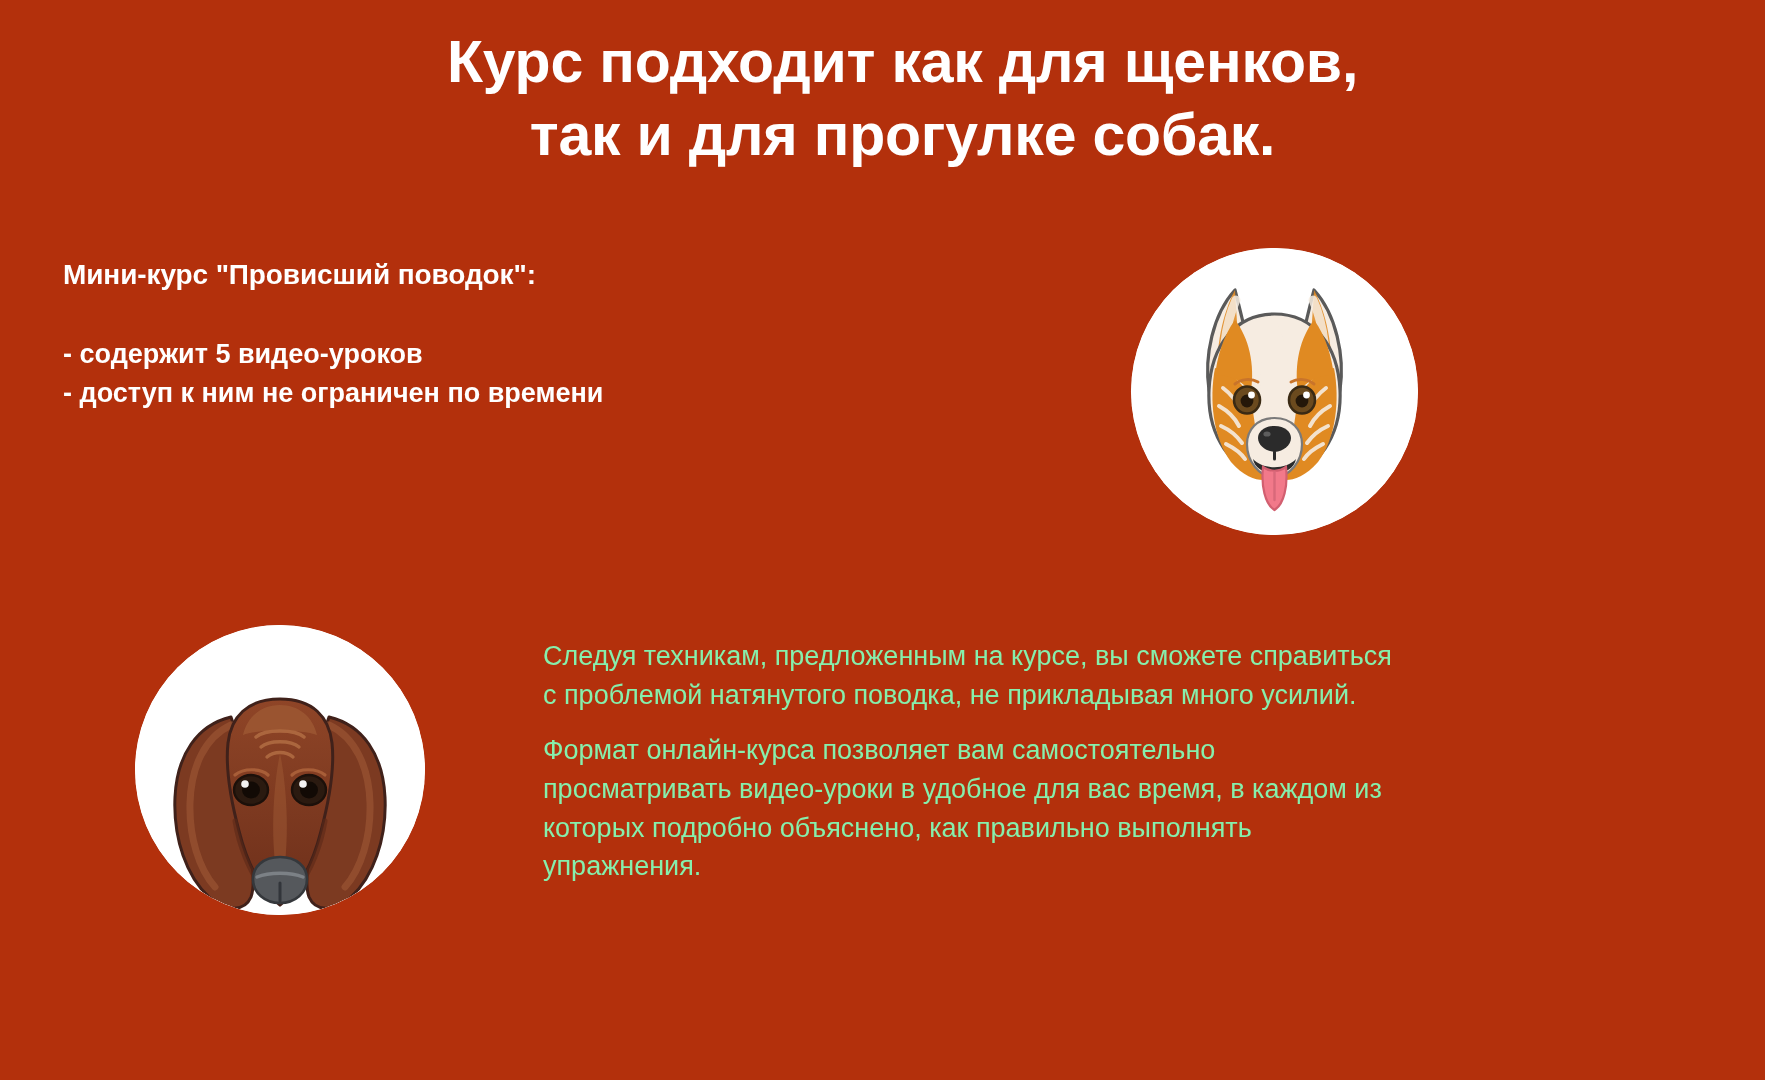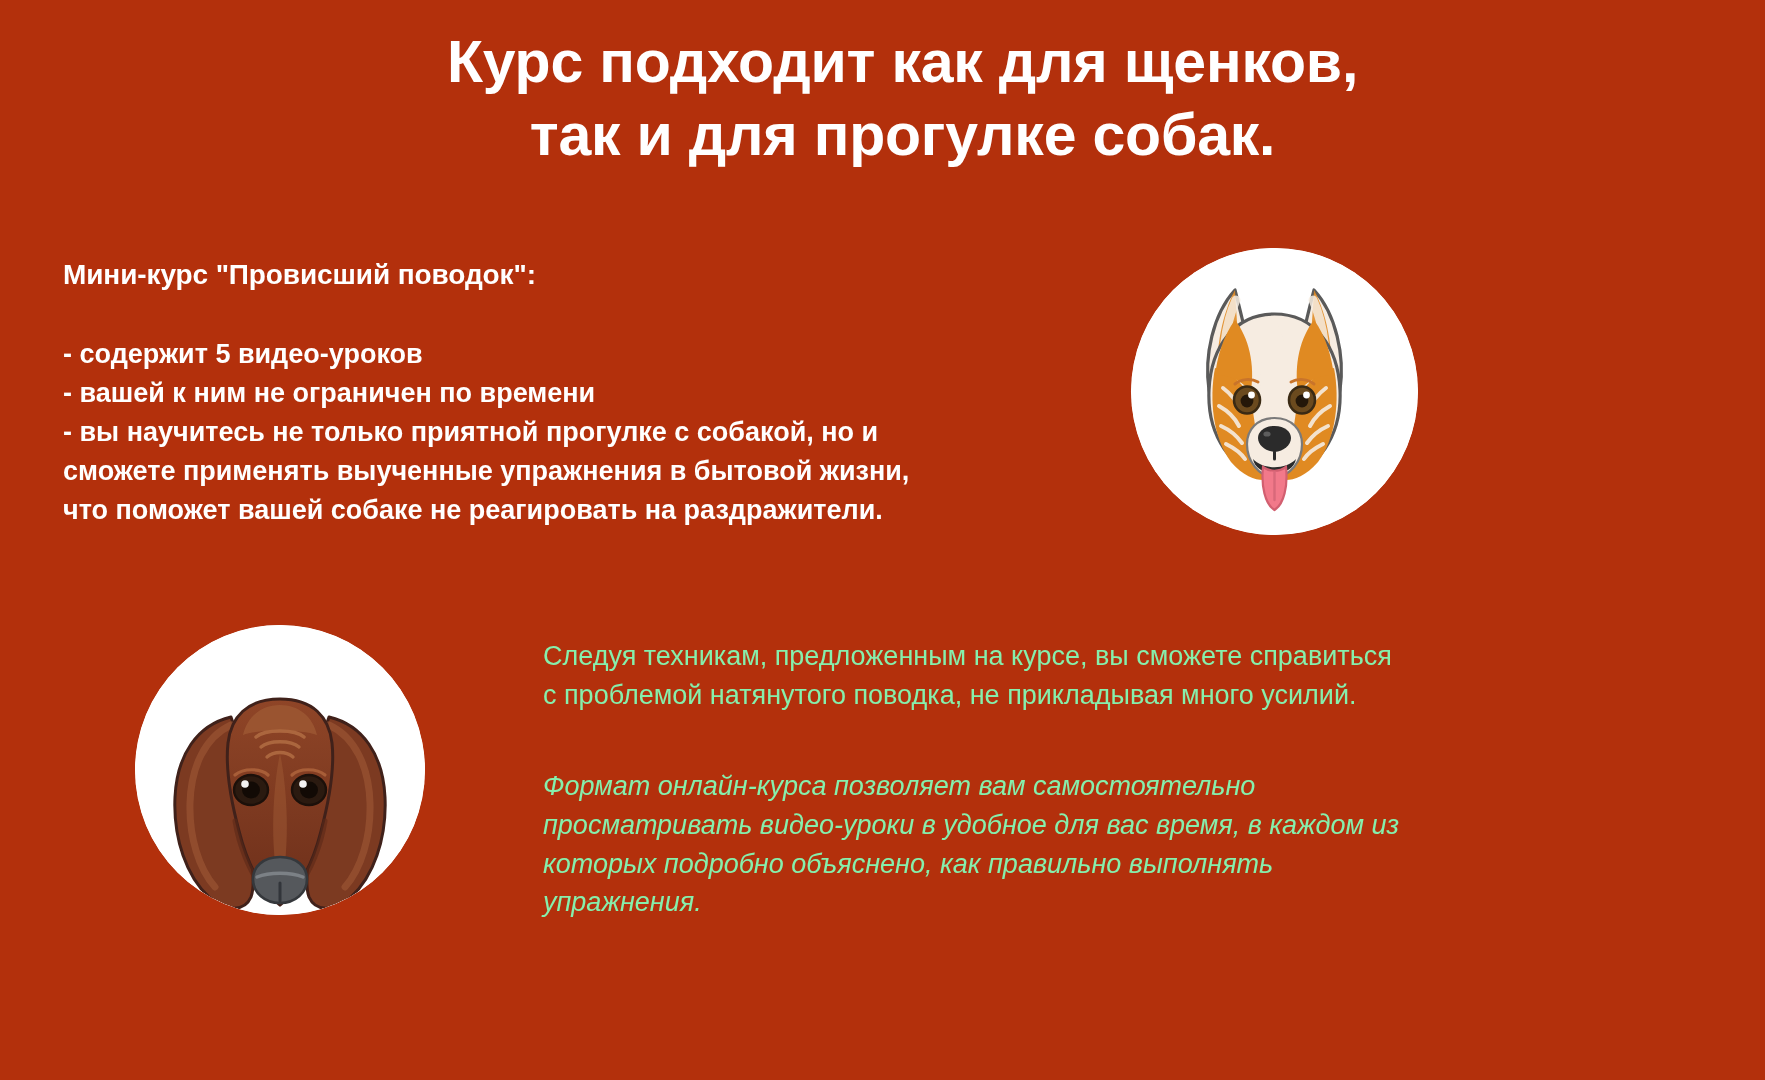--- a/index.html
+++ b/index.html
@@ -73,21 +73,21 @@
     top: 637px;
     width: 1185px;
   }
   .para {
     font-size: 27px;
     font-weight: 400;
     line-height: 1.44;
     color: #86efac;
     white-space: pre-wrap;
   }
-  .para + .para { margin-top: 52px; font-style: italic; }
+  .para + .para { margin-top: 16px; }
 
   
   .medallion {
     position: absolute;
     border-radius: 50%;
     background: #ffffff;
     overflow: hidden;
   }
   .medallion svg { display: block; width: 100%; height: 100%; }
 
@@ -111,24 +111,21 @@
 
   <h1 class="heading">
     <span class="line">Курс подходит как для щенков,</span>
     <span class="line">так и для прогулке собак.</span>
   </h1>
 
   <div class="block-upper">
     <div class="subhead">Мини-курс "Провисший поводок":</div>
     <ul class="bullet-list">
       <li>- содержит 5 видео-уроков</li>
-      <li>- вашей к ним не ограничен по времени</li>
-      <li>- вы научитесь не только приятной прогулке с собакой, но и
-сможете применять выученные упражнения в бытовой жизни,
-что поможет вашей собаке не реагировать на раздражители.</li>
+      <li>- доступ к ним не ограничен по времени</li>
     </ul>
   </div>
 
   <div class="block-lower">
     <p class="para">Следуя техникам, предложенным на курсе, вы сможете справиться
 с проблемой натянутого поводка, не прикладывая много усилий.</p>
     <p class="para">Формат онлайн-курса позволяет вам самостоятельно
 просматривать видео-уроки в удобное для вас время, в каждом из
 которых подробно объяснено, как правильно выполнять
 упражнения.</p>

